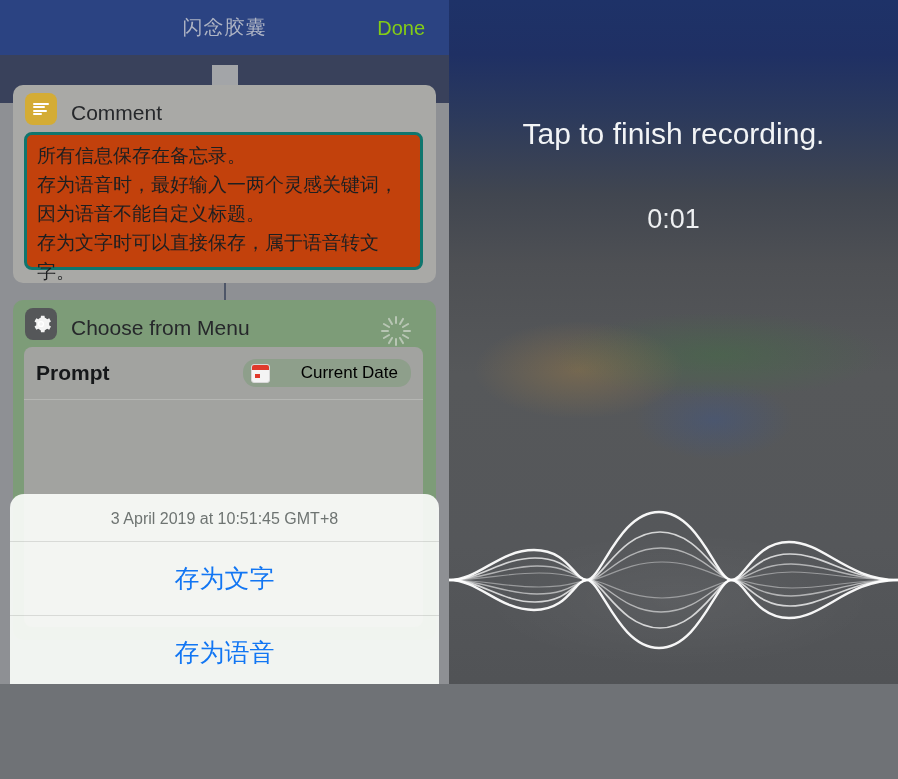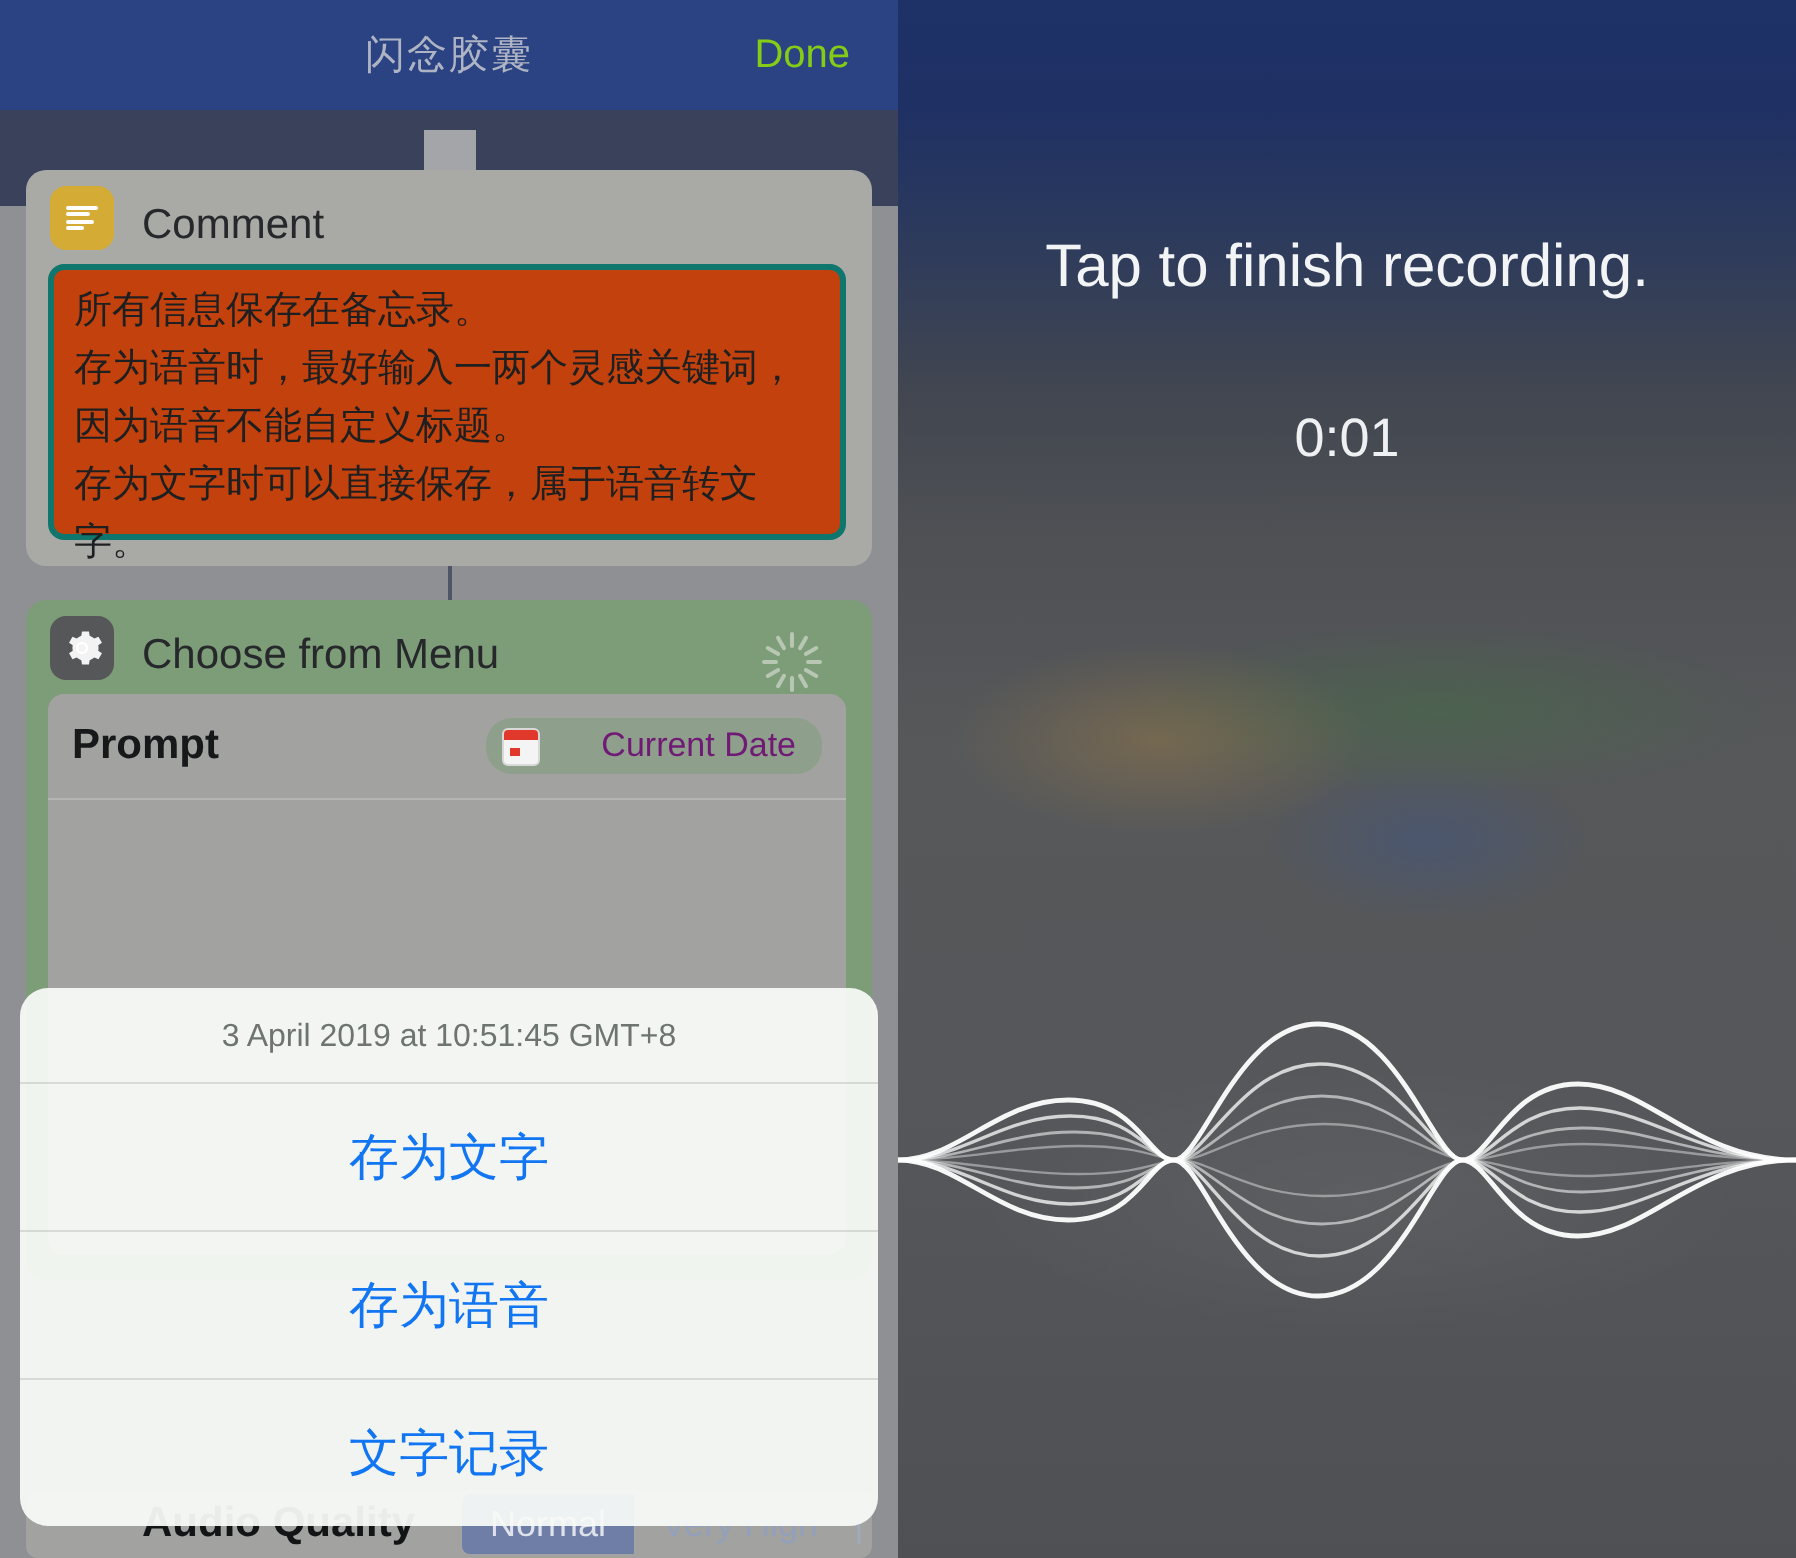--- a/index.html
+++ b/index.html
@@ -1,21 +1,21 @@
 <!DOCTYPE html>
 <html><head>
 <meta charset="utf-8">
 <style>
   html,body{margin:0;padding:0;}
   body{
     width:898px;height:779px;
     font-family:"Liberation Sans","DejaVu Sans",sans-serif;
     overflow:hidden;background:#6f7276;
   }
-  .screen{position:relative;width:898px;height:779px;overflow:hidden;}
+  .screen{position:relative;width:898px;height:684px;overflow:hidden;}
 
   
   .left-panel{
     position:absolute;left:0;top:0;width:449px;height:779px;
     background:#8e9094;overflow:hidden;
   }
   .nav-bar{
     position:absolute;left:0;top:0;width:449px;height:55px;
     background:#2b4382;
     display:flex;align-items:center;justify-content:center;
@@ -108,21 +108,21 @@
   .cal-icon{
     width:17px;height:17px;border-radius:3px;background:#f4f4f4;
     border:1px solid #d8d8d8;position:relative;overflow:hidden;flex:0 0 auto;
   }
   .cal-icon::before{
     content:"";position:absolute;left:0;top:0;width:100%;height:5px;background:#e0392c;
   }
   .cal-icon::after{
     content:"";position:absolute;left:3px;top:9px;width:5px;height:4px;background:#e0392c;
   }
-  .token-text{font-size:17px;color:#701a75;margin-left:24px;}
+  .token-text{font-size:17px;color:#000000;margin-left:24px;}
 
   
   .bottom-row{
     position:absolute;left:13px;top:660px;width:423px;height:34px;
     background:#a2a3a0;border-radius:6px;
     display:flex;align-items:center;
   }
   .bottom-label{
     margin-left:58px;font-size:21px;font-weight:bold;color:#121416;
     white-space:nowrap;

